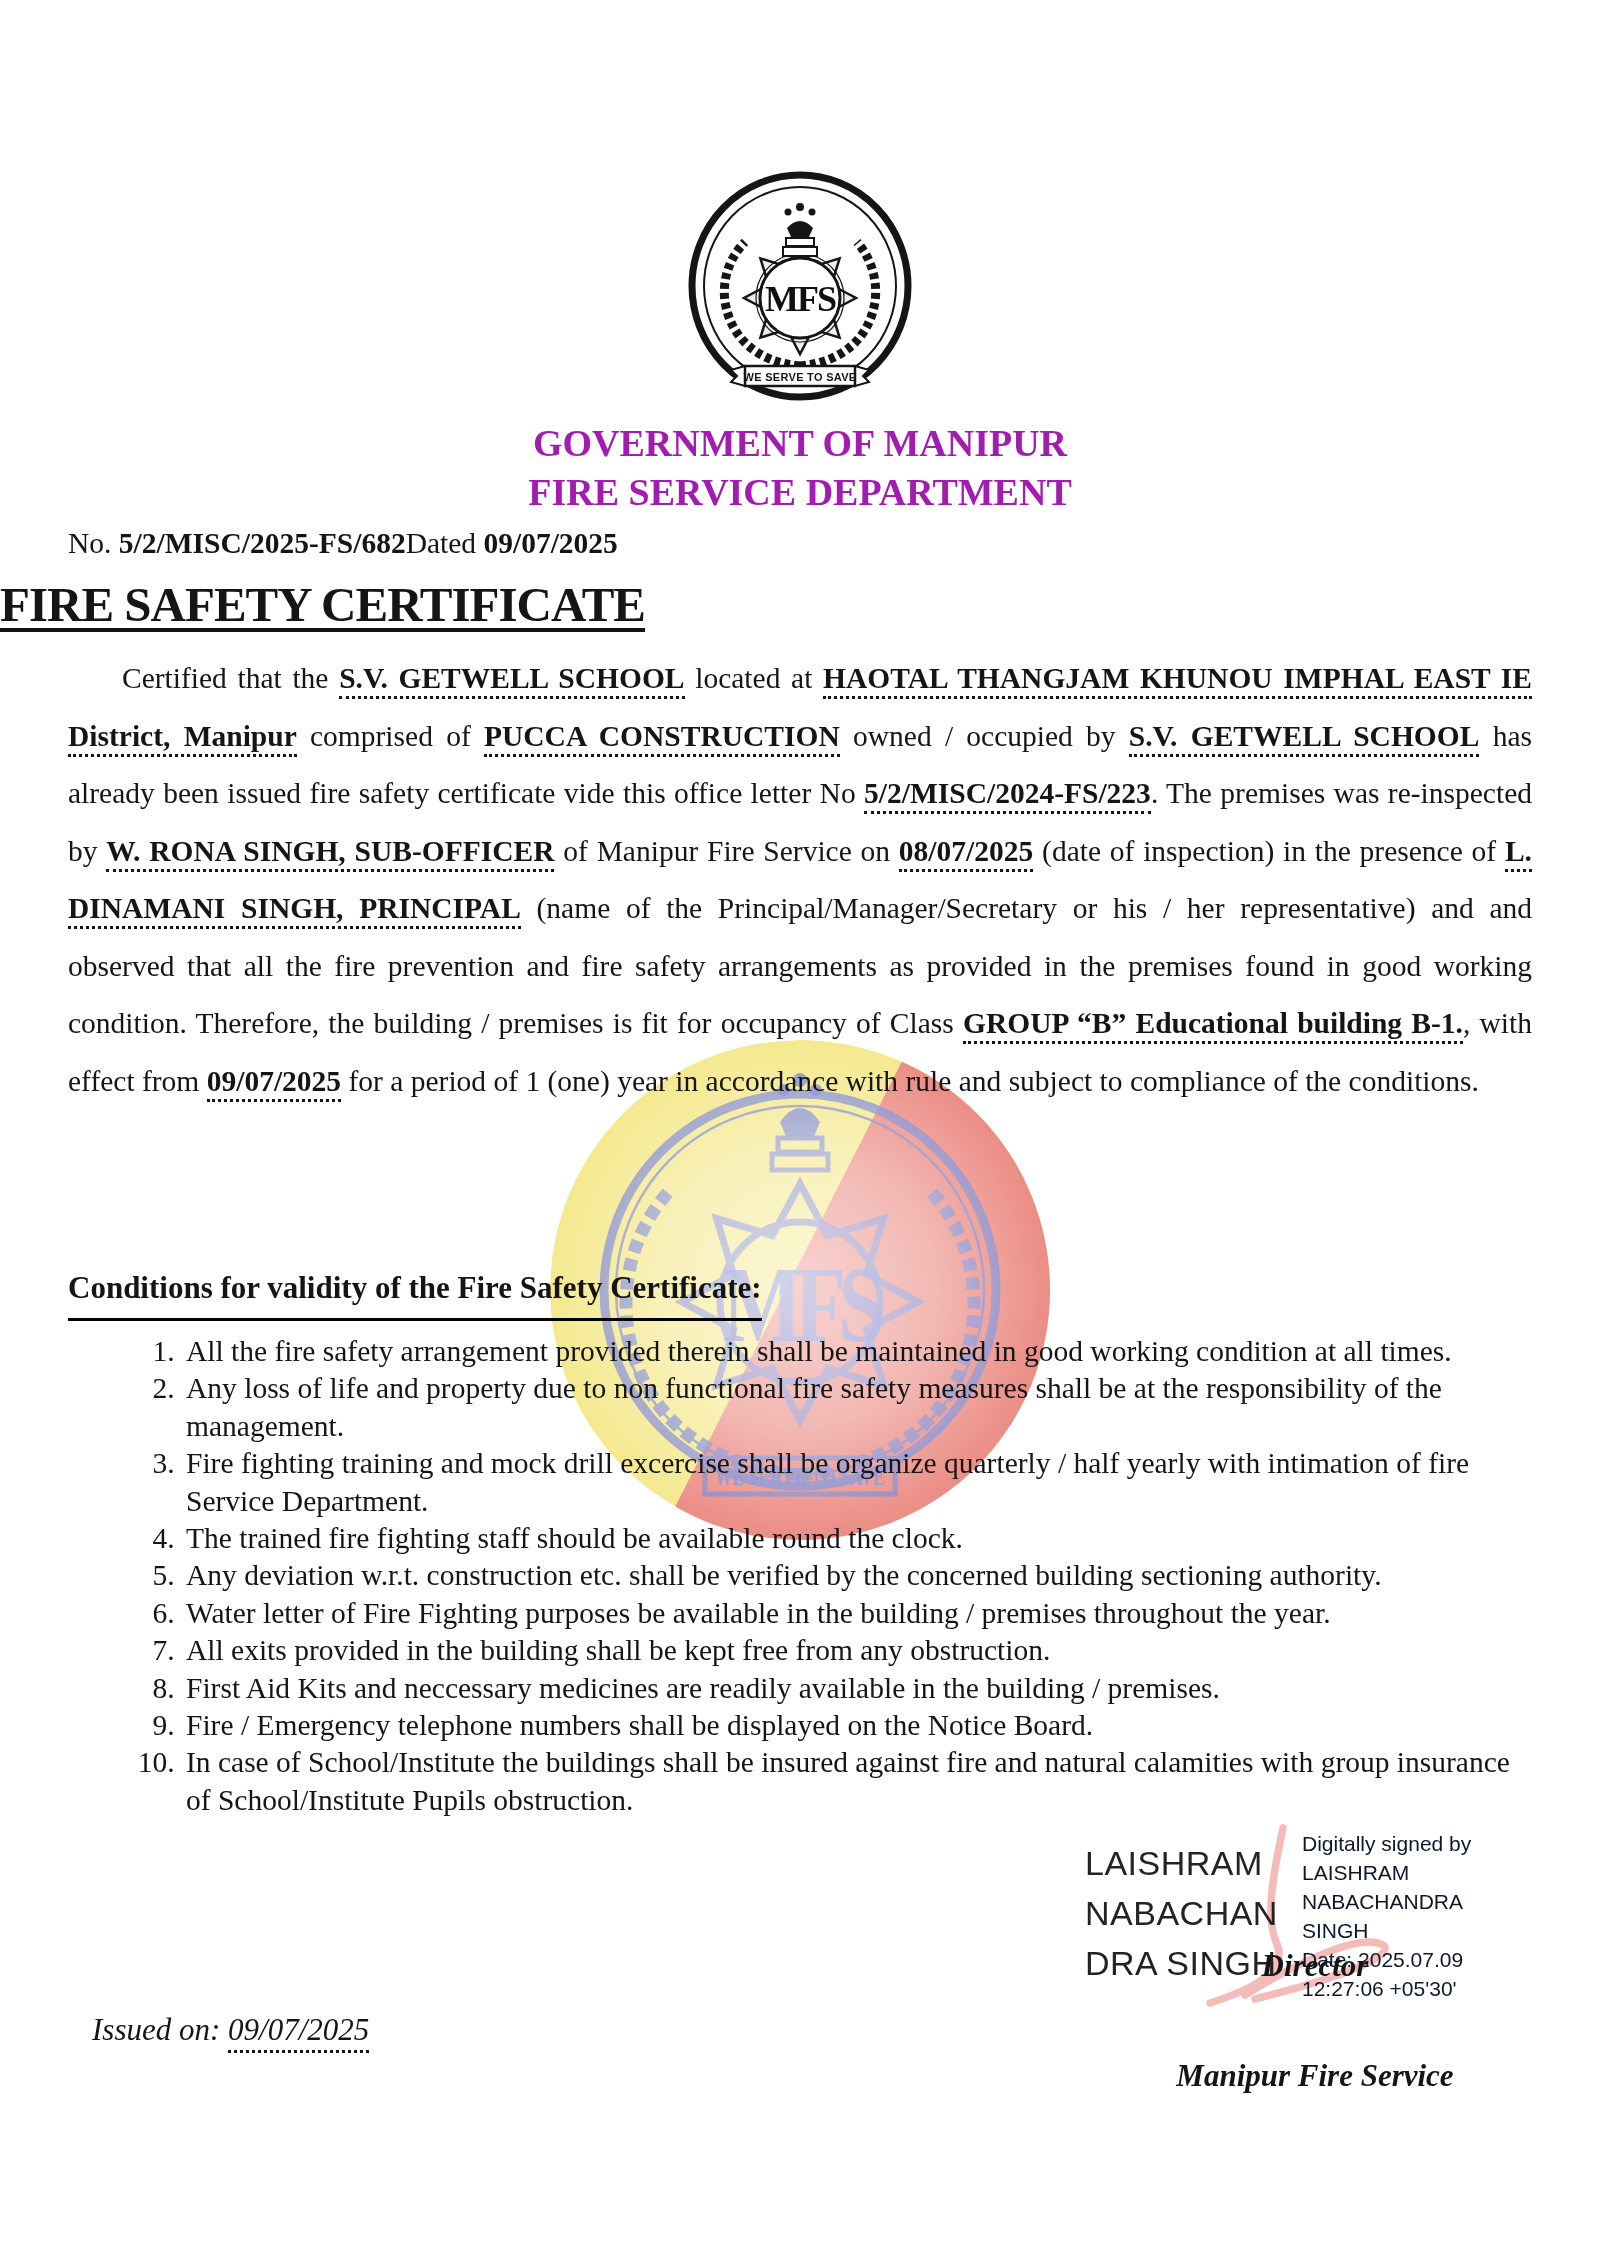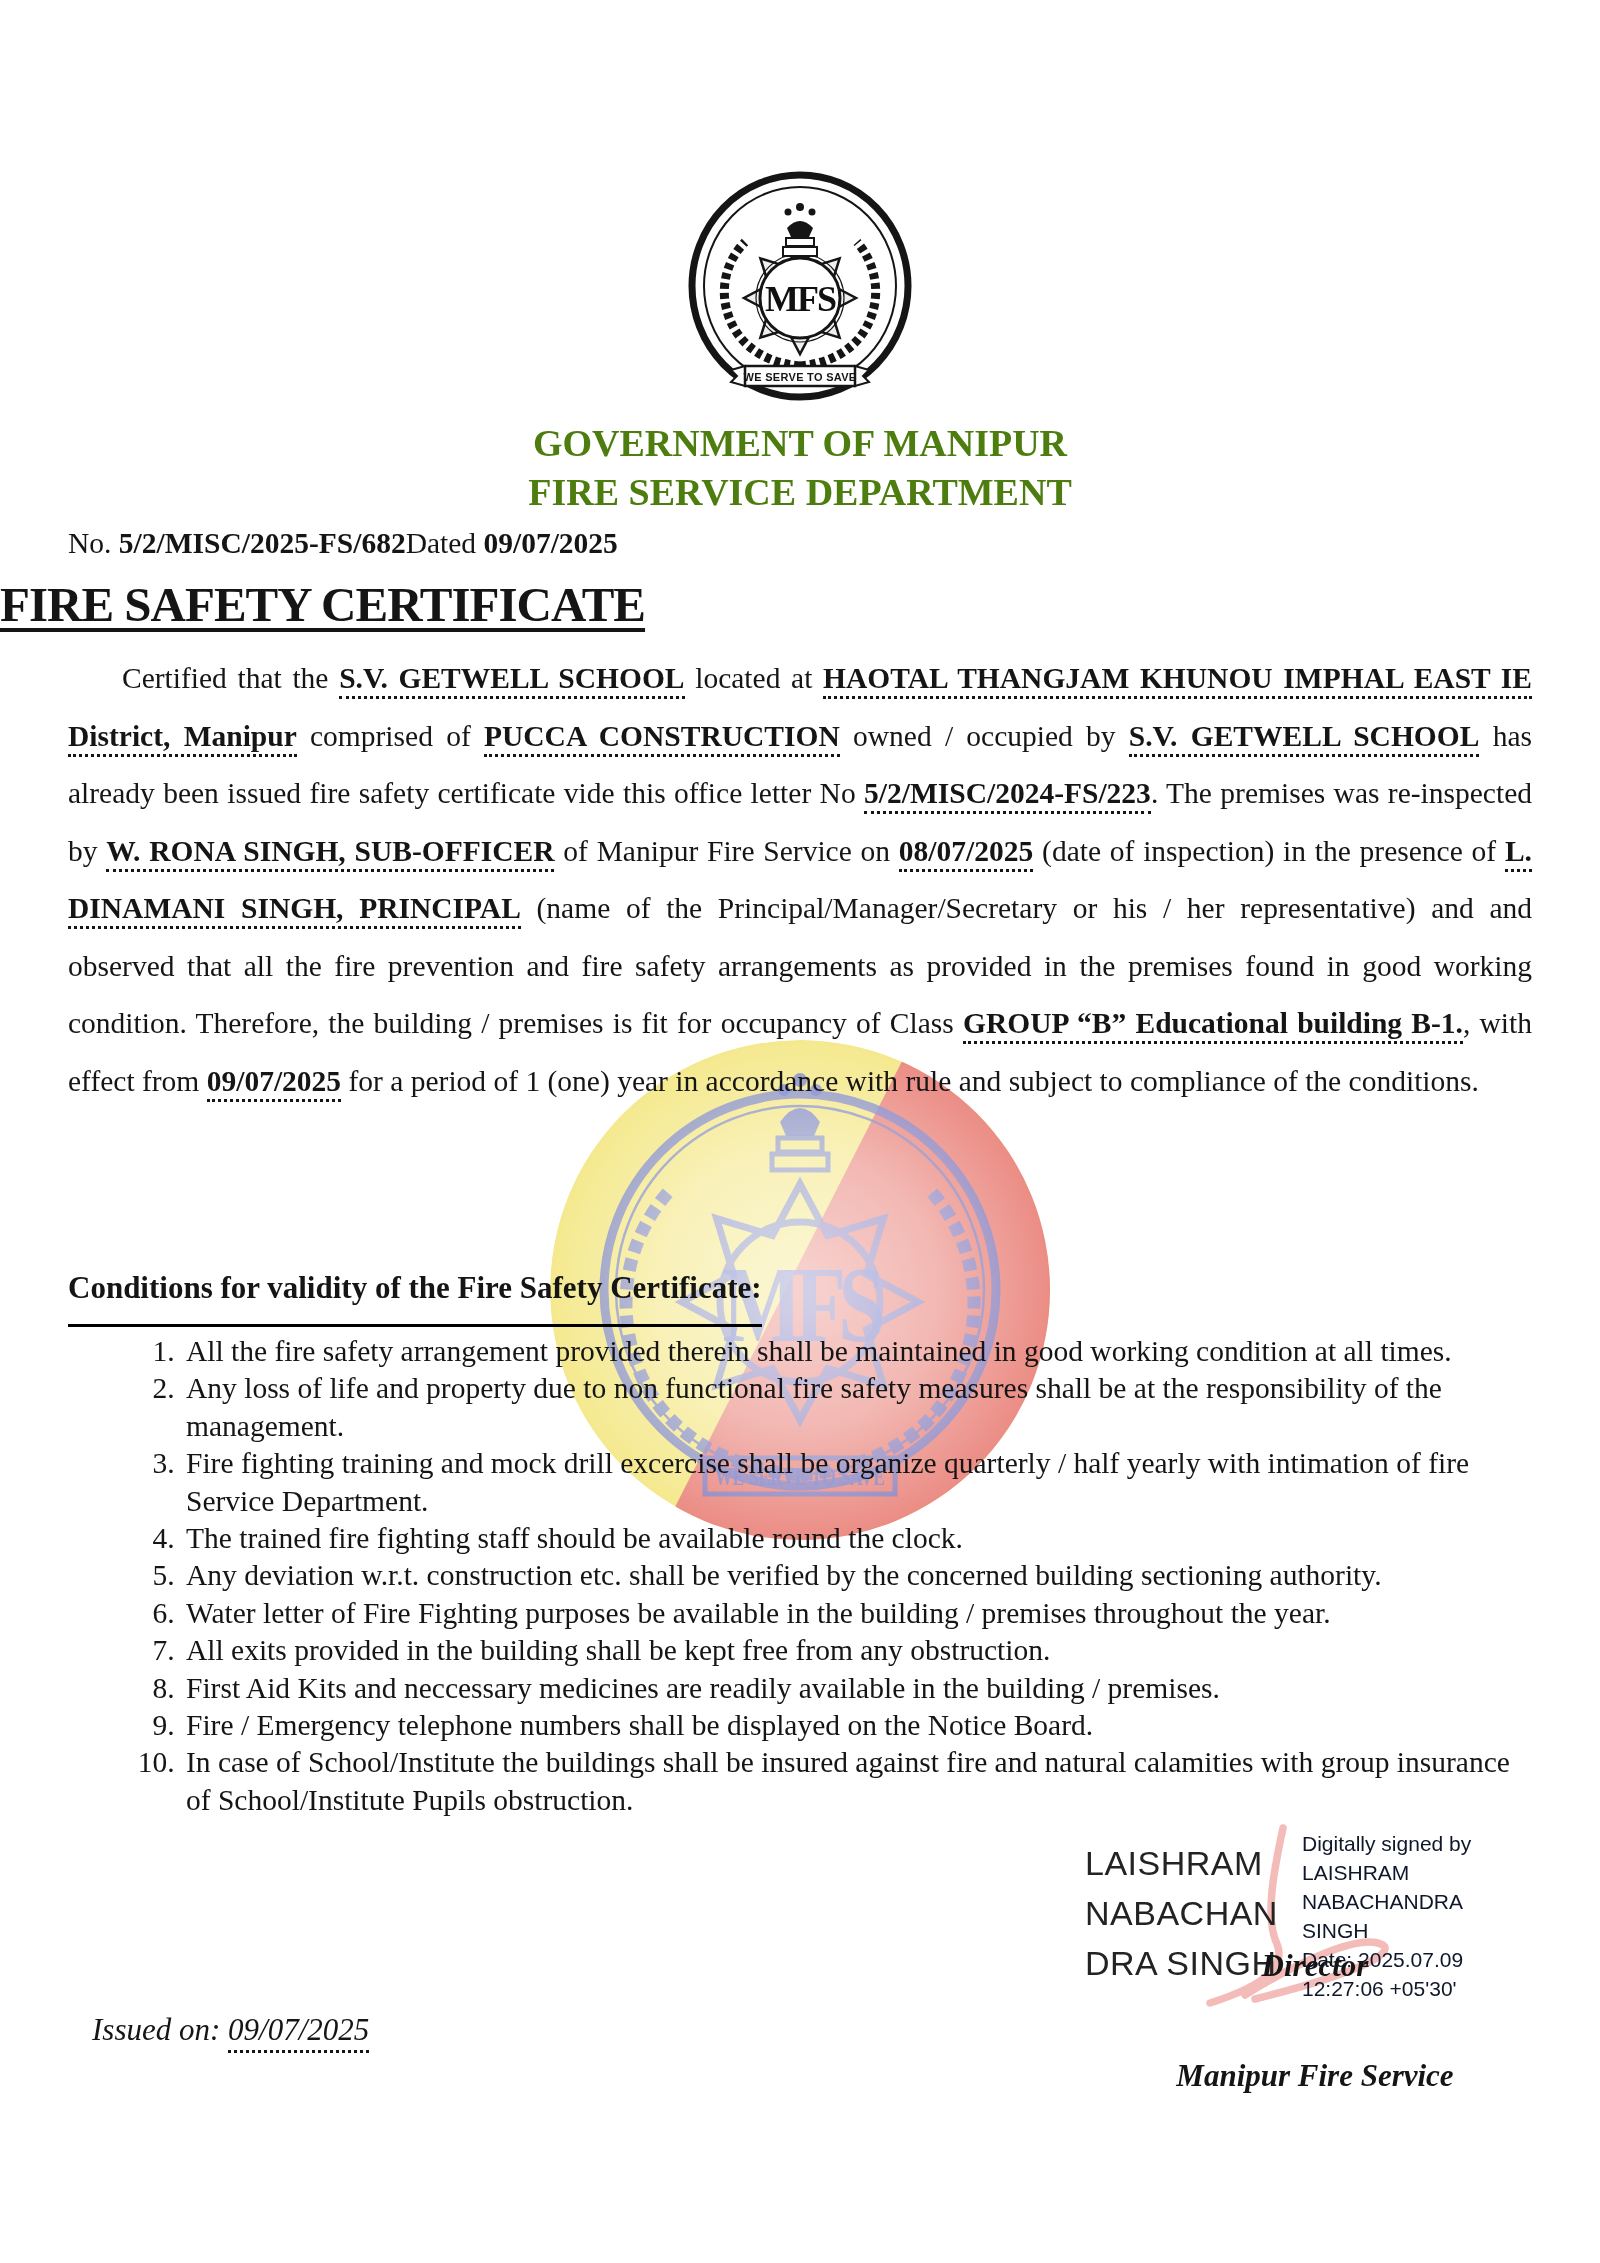--- a/index.html
+++ b/index.html
@@ -1,32 +1,32 @@
 <!DOCTYPE html>
 <html><head>
 <meta charset="utf-8">
 <style>
   html,body{margin:0;padding:0;background:#ffffff;}
   body{width:1600px;height:2263px;position:relative;overflow:hidden;
        font-family:"Liberation Serif",serif;color:#151515;}
   .abs{position:absolute;}
 
   
-  .org-line{width:1600px;text-align:center;font-weight:bold;font-size:38px;color:#4d7c0f;}
+  .org-line{width:1600px;text-align:center;font-weight:bold;font-size:38px;color:#a21caf;}
   .ref-row{left:68px;top:527px;width:1444px;display:flex;justify-content:flex-start;font-size:29.5px;}
   .doc-title{width:1600px;text-align:left;top:576px;font-size:49px;font-weight:bold;letter-spacing:-1px;
              text-decoration:underline;text-decoration-thickness:4px;text-underline-offset:7px;}
 
   
   .main-para{left:68px;top:650px;width:1464px;font-size:29.5px;line-height:57.5px;
              text-align:justify;text-indent:54px;}
   .main-para .bd{font-weight:bold;border-bottom:3.5px dotted #151515;padding-bottom:2px;}
 
   .cond-heading{left:68px;top:1270px;font-size:31px;font-weight:bold;}
-  .cond-heading span{display:inline-block;border-bottom:3px solid #000;padding-bottom:18px;}
+  .cond-heading span{display:inline-block;border-bottom:3px solid #000;padding-bottom:12px;}
 
   .cond-list{left:68px;top:1333px;width:1462px;font-size:29.5px;line-height:37.4px;}
   .cond-list ol{margin:0;padding:0 0 0 114px;}
   .cond-list li{padding-left:4px;}
 
   
   .sig-name{left:1085px;top:1838px;font-family:"Liberation Sans",sans-serif;font-size:34px;
             line-height:50px;color:#232323;letter-spacing:0.5px;white-space:nowrap;}
   .sig-details{left:1302px;top:1829px;font-family:"Liberation Sans",sans-serif;font-size:21px;
                line-height:29px;color:#0f172a;white-space:nowrap;}

